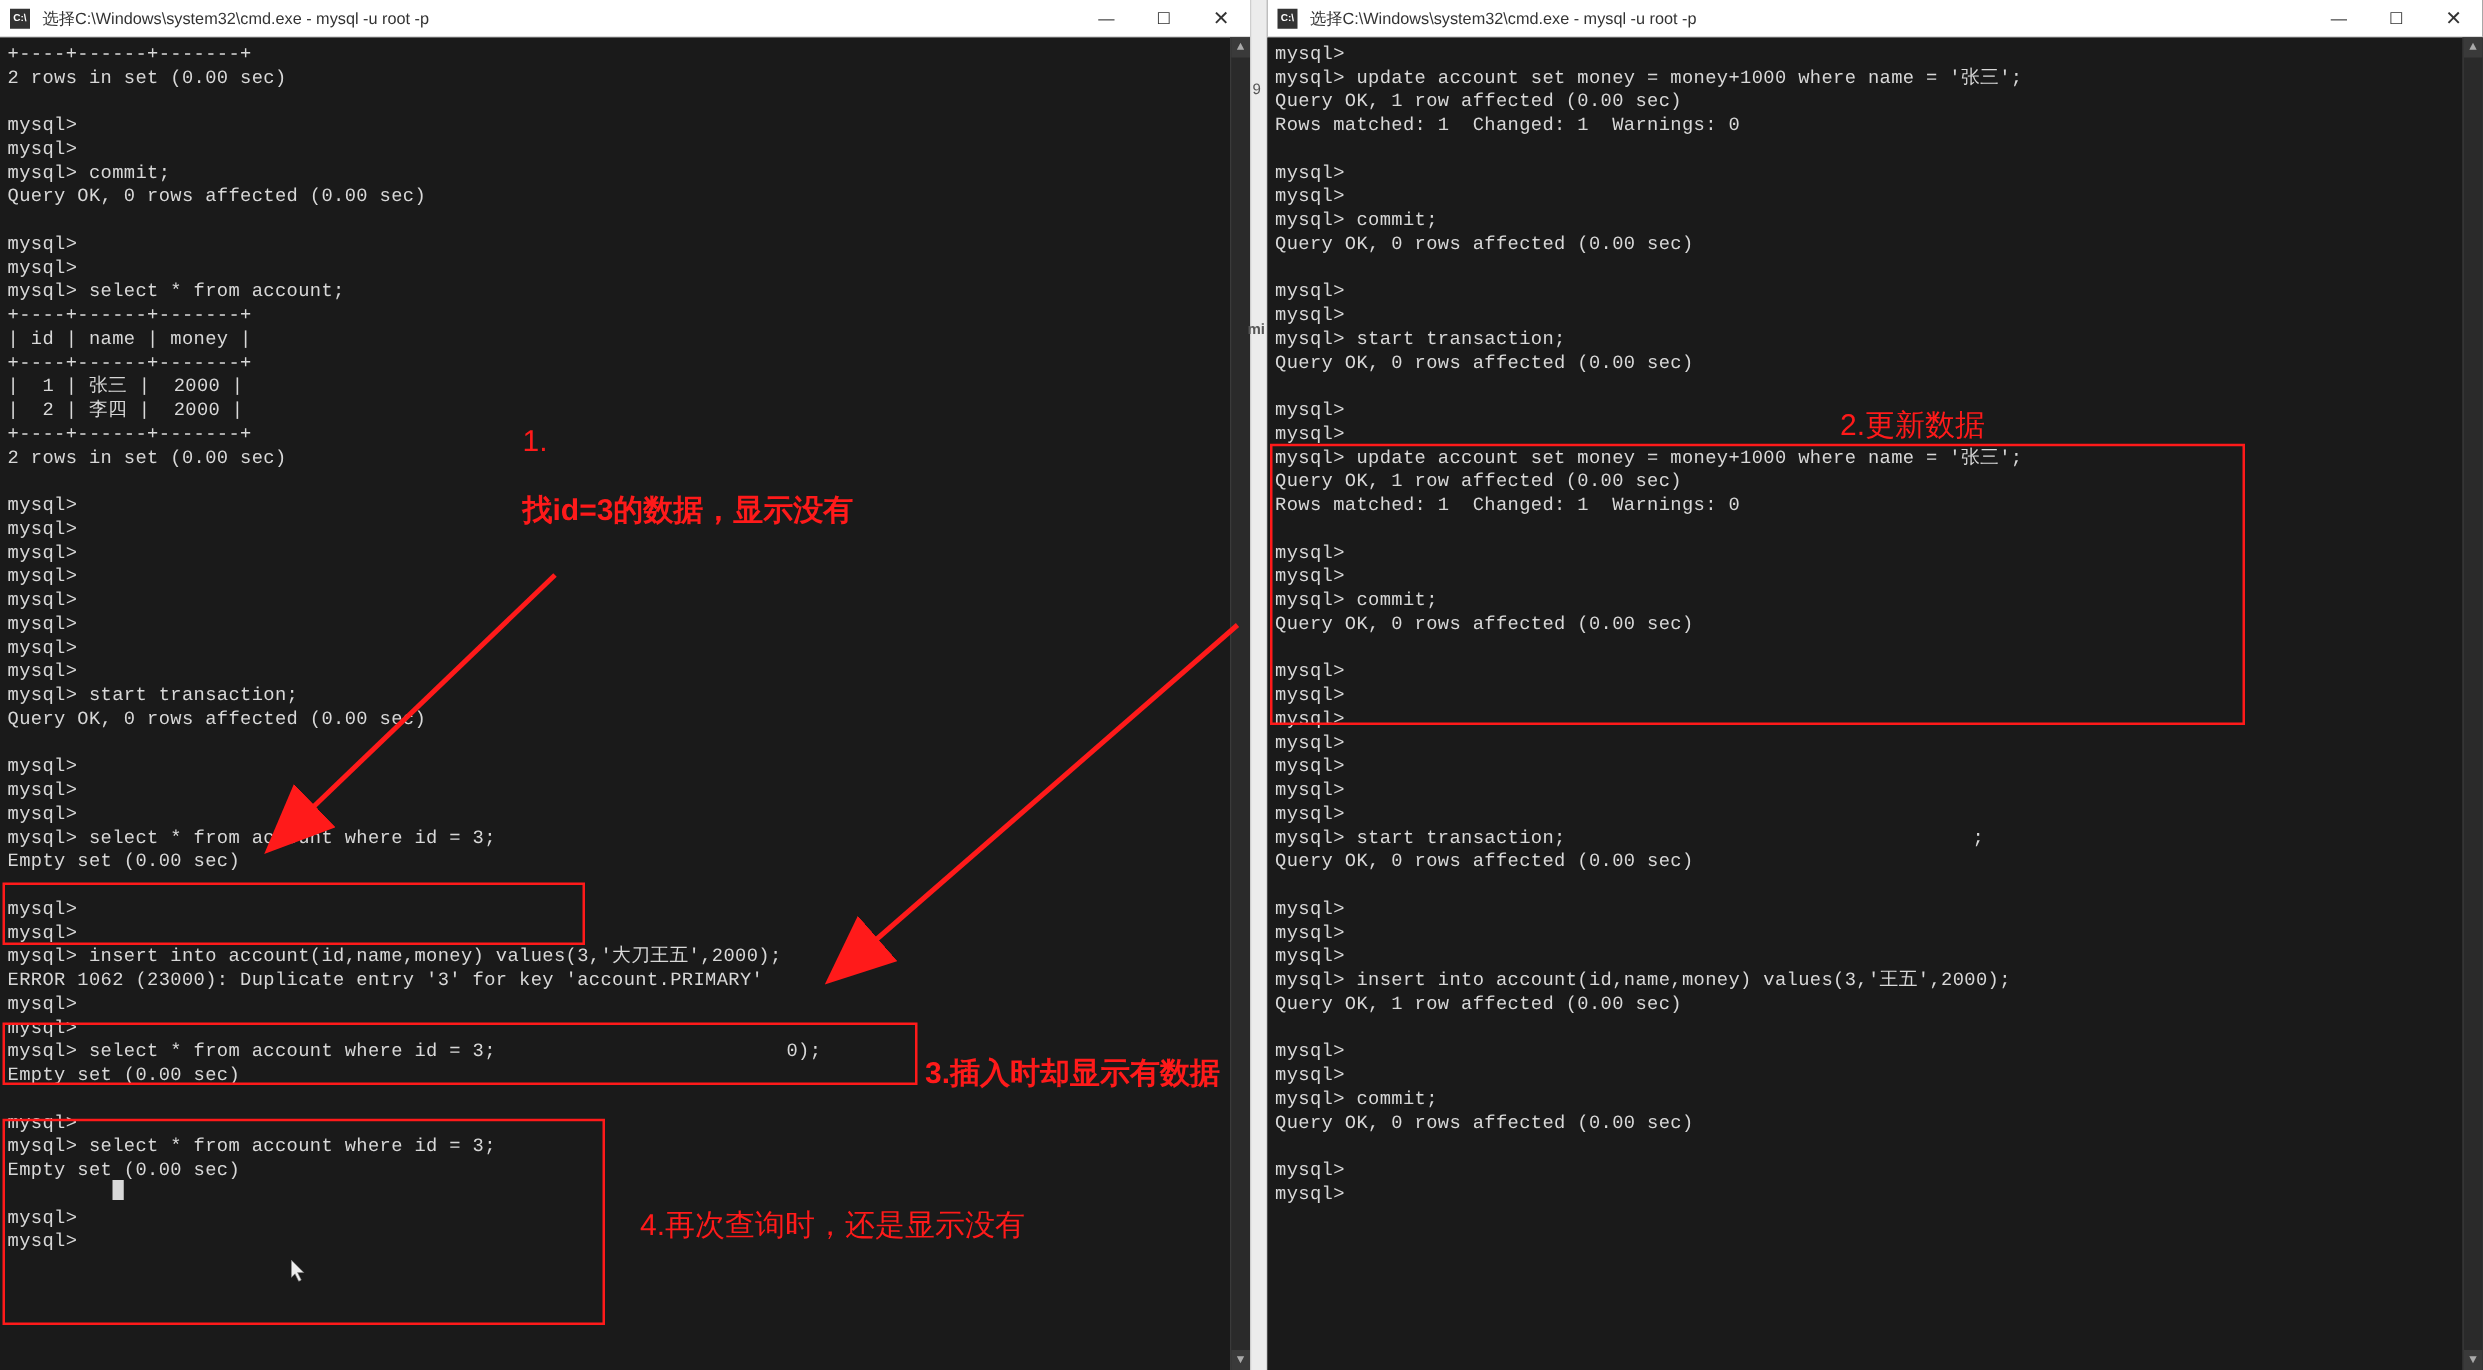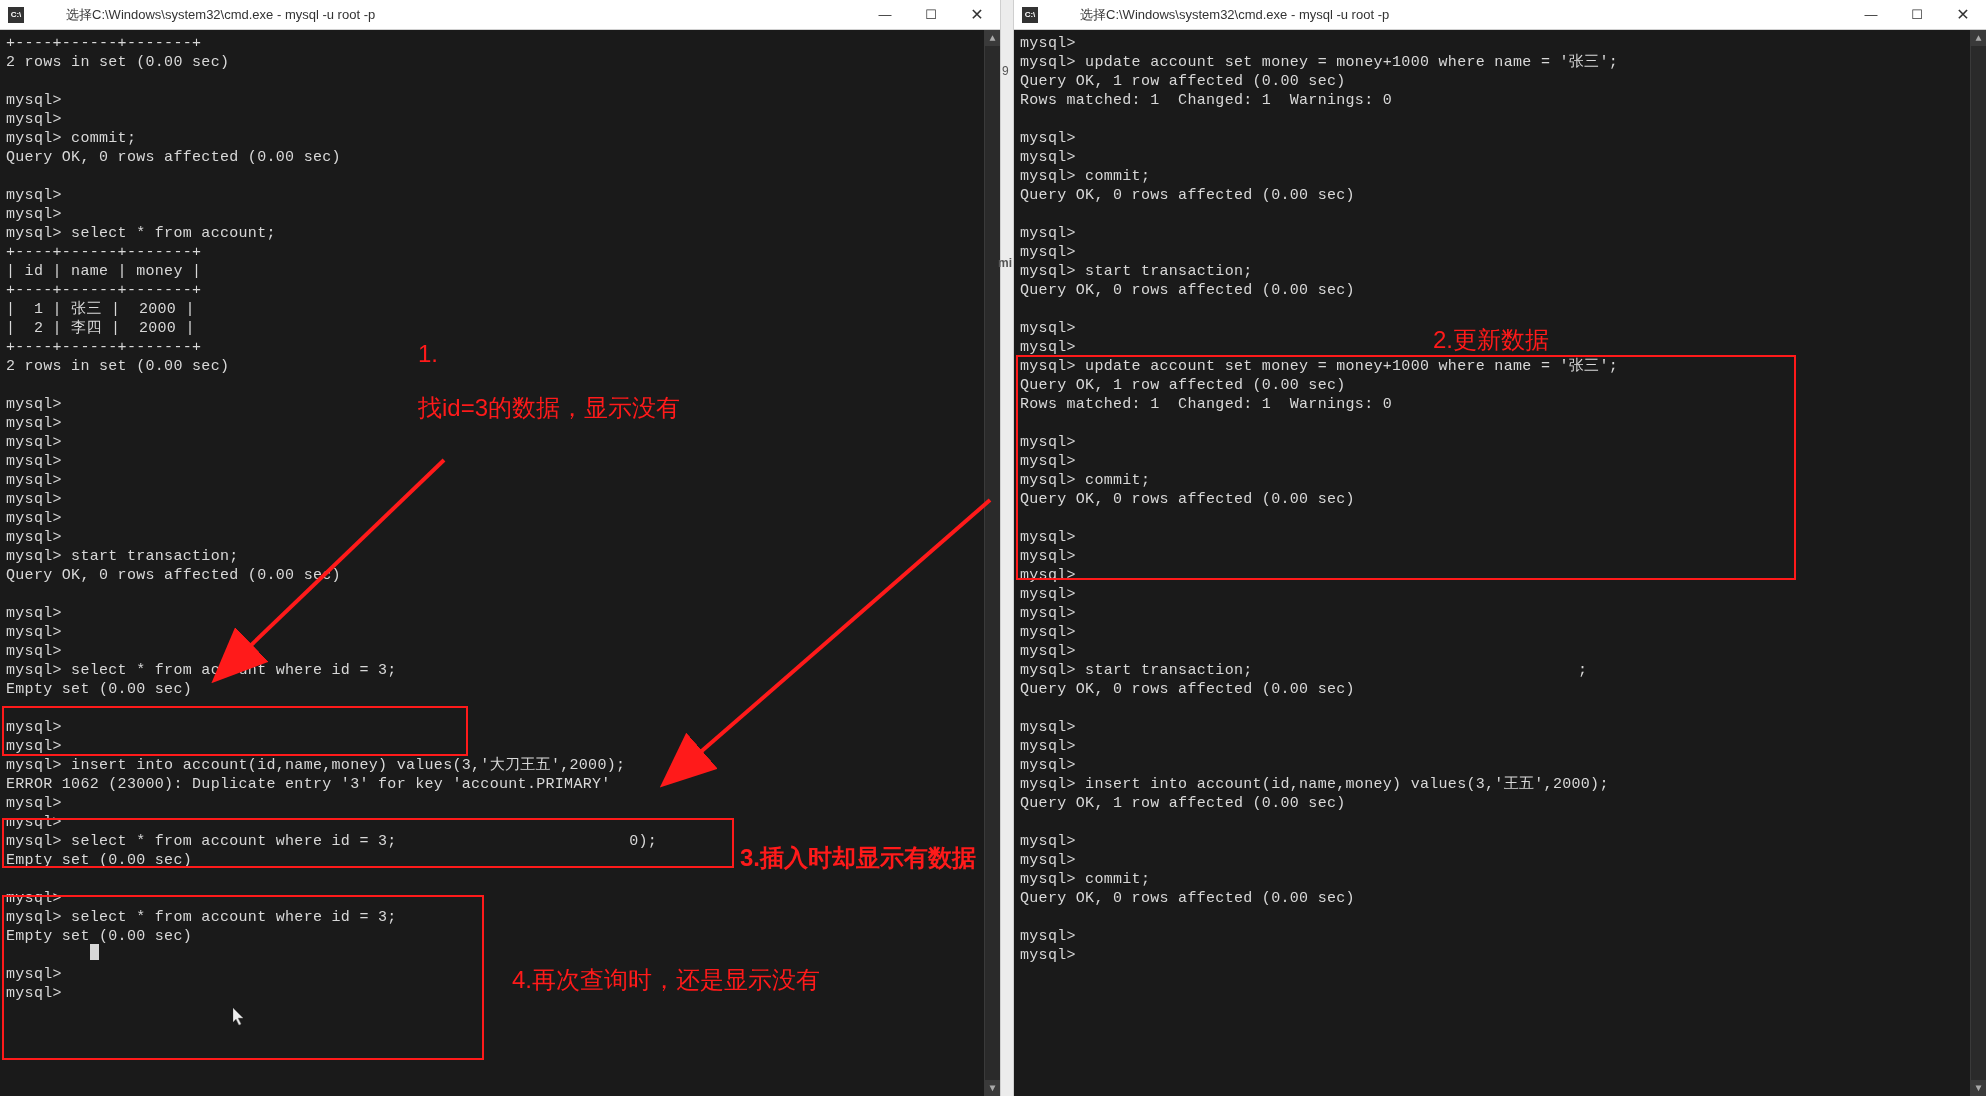--- a/index.html
+++ b/index.html
@@ -54,21 +54,21 @@
     height: 16px;
     background: #333;
     margin: 0 8px;
     display: inline-flex;
     align-items: center;
     justify-content: center;
     color: #fff;
     font-size: 8px;
     font-weight: bold;
   }
-  .titlebar .title { flex: 1; padding-left: 2px; margin-left: 32px; }
+  .titlebar .title { flex: 1; padding-left: 2px; }
   .win-controls { display: flex; height: 100%; }
   .win-btn {
     width: 46px;
     height: 100%;
     display: flex;
     align-items: center;
     justify-content: center;
     font-family: "Segoe UI Symbol", Arial;
     font-size: 13px;
     color: #333;
@@ -276,22 +276,22 @@
     </div>
   </div>
 </div>
 
 <div class="redbox" style="left:2px; top:706px; width:466px; height:50px;"></div>
 <div class="redbox" style="left:2px; top:818px; width:732px; height:50px;"></div>
 <div class="redbox" style="left:2px; top:895px; width:482px; height:165px;"></div>
 <div class="redbox" style="left:1016px; top:355px; width:780px; height:225px;"></div>
 
 <div class="annot" style="left:418px; top:340px;">1.</div>
-<div class="annot" style="left:418px; top:392px;">找id=3的数据，显示没有</div>
-<div class="annot" style="left:1433px; top:324px;">2.更新数据</div>
+<div class="annot" style="left:418px; top:392px;font-weight:bold;">找id=3的数据，显示没有</div>
+<div class="annot" style="left:1472px; top:324px;">2.更新数据</div>
 <div class="annot" style="left:740px; top:842px;font-weight:bold;">3.插入时却显示有数据</div>
 <div class="annot" style="left:512px; top:964px;">4.再次查询时，还是显示没有</div>
 
 <svg class="arrow-svg" style="left:0; top:0; width:1986px; height:1096px;">
   <defs>
     <marker id="ah" markerWidth="14" markerHeight="12" refX="2" refY="6" orient="auto">
       <polygon points="0 0, 14 6, 0 12" fill="#ff1a1a"></polygon>
     </marker>
   </defs>
   <line x1="444" y1="460" x2="246" y2="650" stroke="#ff1a1a" stroke-width="4" marker-end="url(#ah)"></line>

